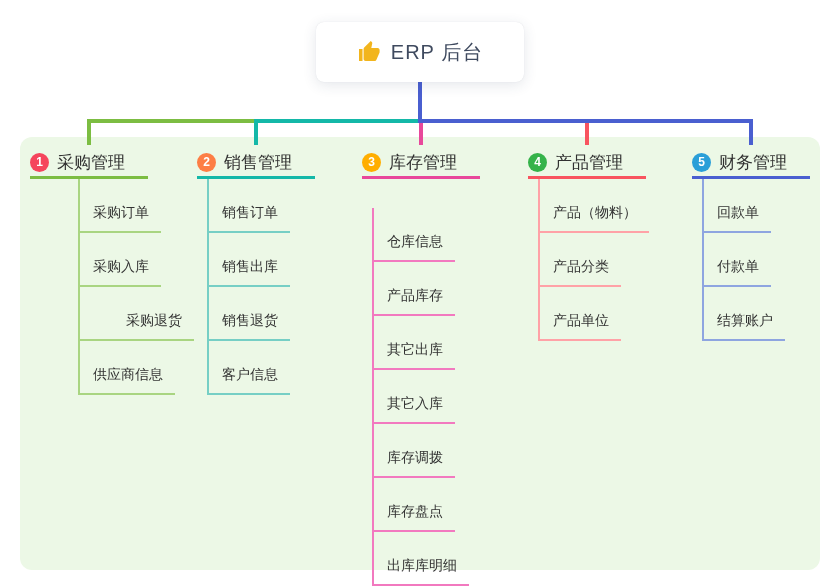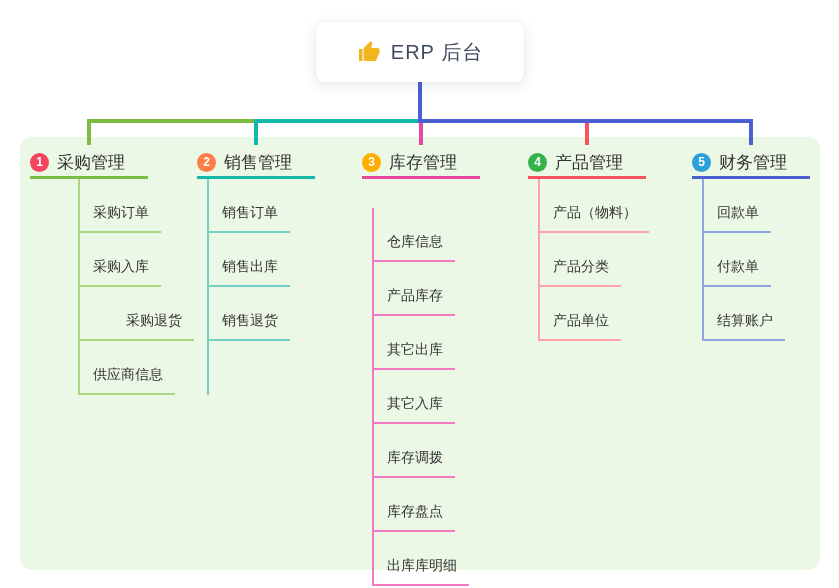--- a/index.html
+++ b/index.html
@@ -102,20 +102,23 @@
         <div class="vline" style="height: 216px; background: rgb(118, 207, 197);"></div>
         <div class="child">
           <div class="child-label" style="border-bottom-color: rgb(118, 207, 197);">销售订单</div>
         </div>
         <div class="child">
           <div class="child-label" style="border-bottom-color: rgb(118, 207, 197);">销售出库</div>
         </div>
         <div class="child">
           <div class="child-label" style="border-bottom-color: rgb(118, 207, 197);">销售退货</div>
         </div>
+        <div class="child">
+          <div class="child-label" style="border-bottom-color: rgb(118, 207, 197);">客户信息</div>
+        </div>
       </div>
       <div class="branch-header" style="left: 362px; border-bottom-color: rgb(232, 72, 155);">
         <span class="badge" style="background: rgb(255, 174, 0);">3</span>
         <span>库存管理</span>
       </div>
       <div class="children" style="left: 372px; top: 179px; margin-top: 29px;">
         <div class="vline" style="height: 378px; background: rgb(242, 121, 191);"></div>
         <div class="child">
           <div class="child-label" style="border-bottom-color: rgb(242, 121, 191);">仓库信息</div>
         </div>

